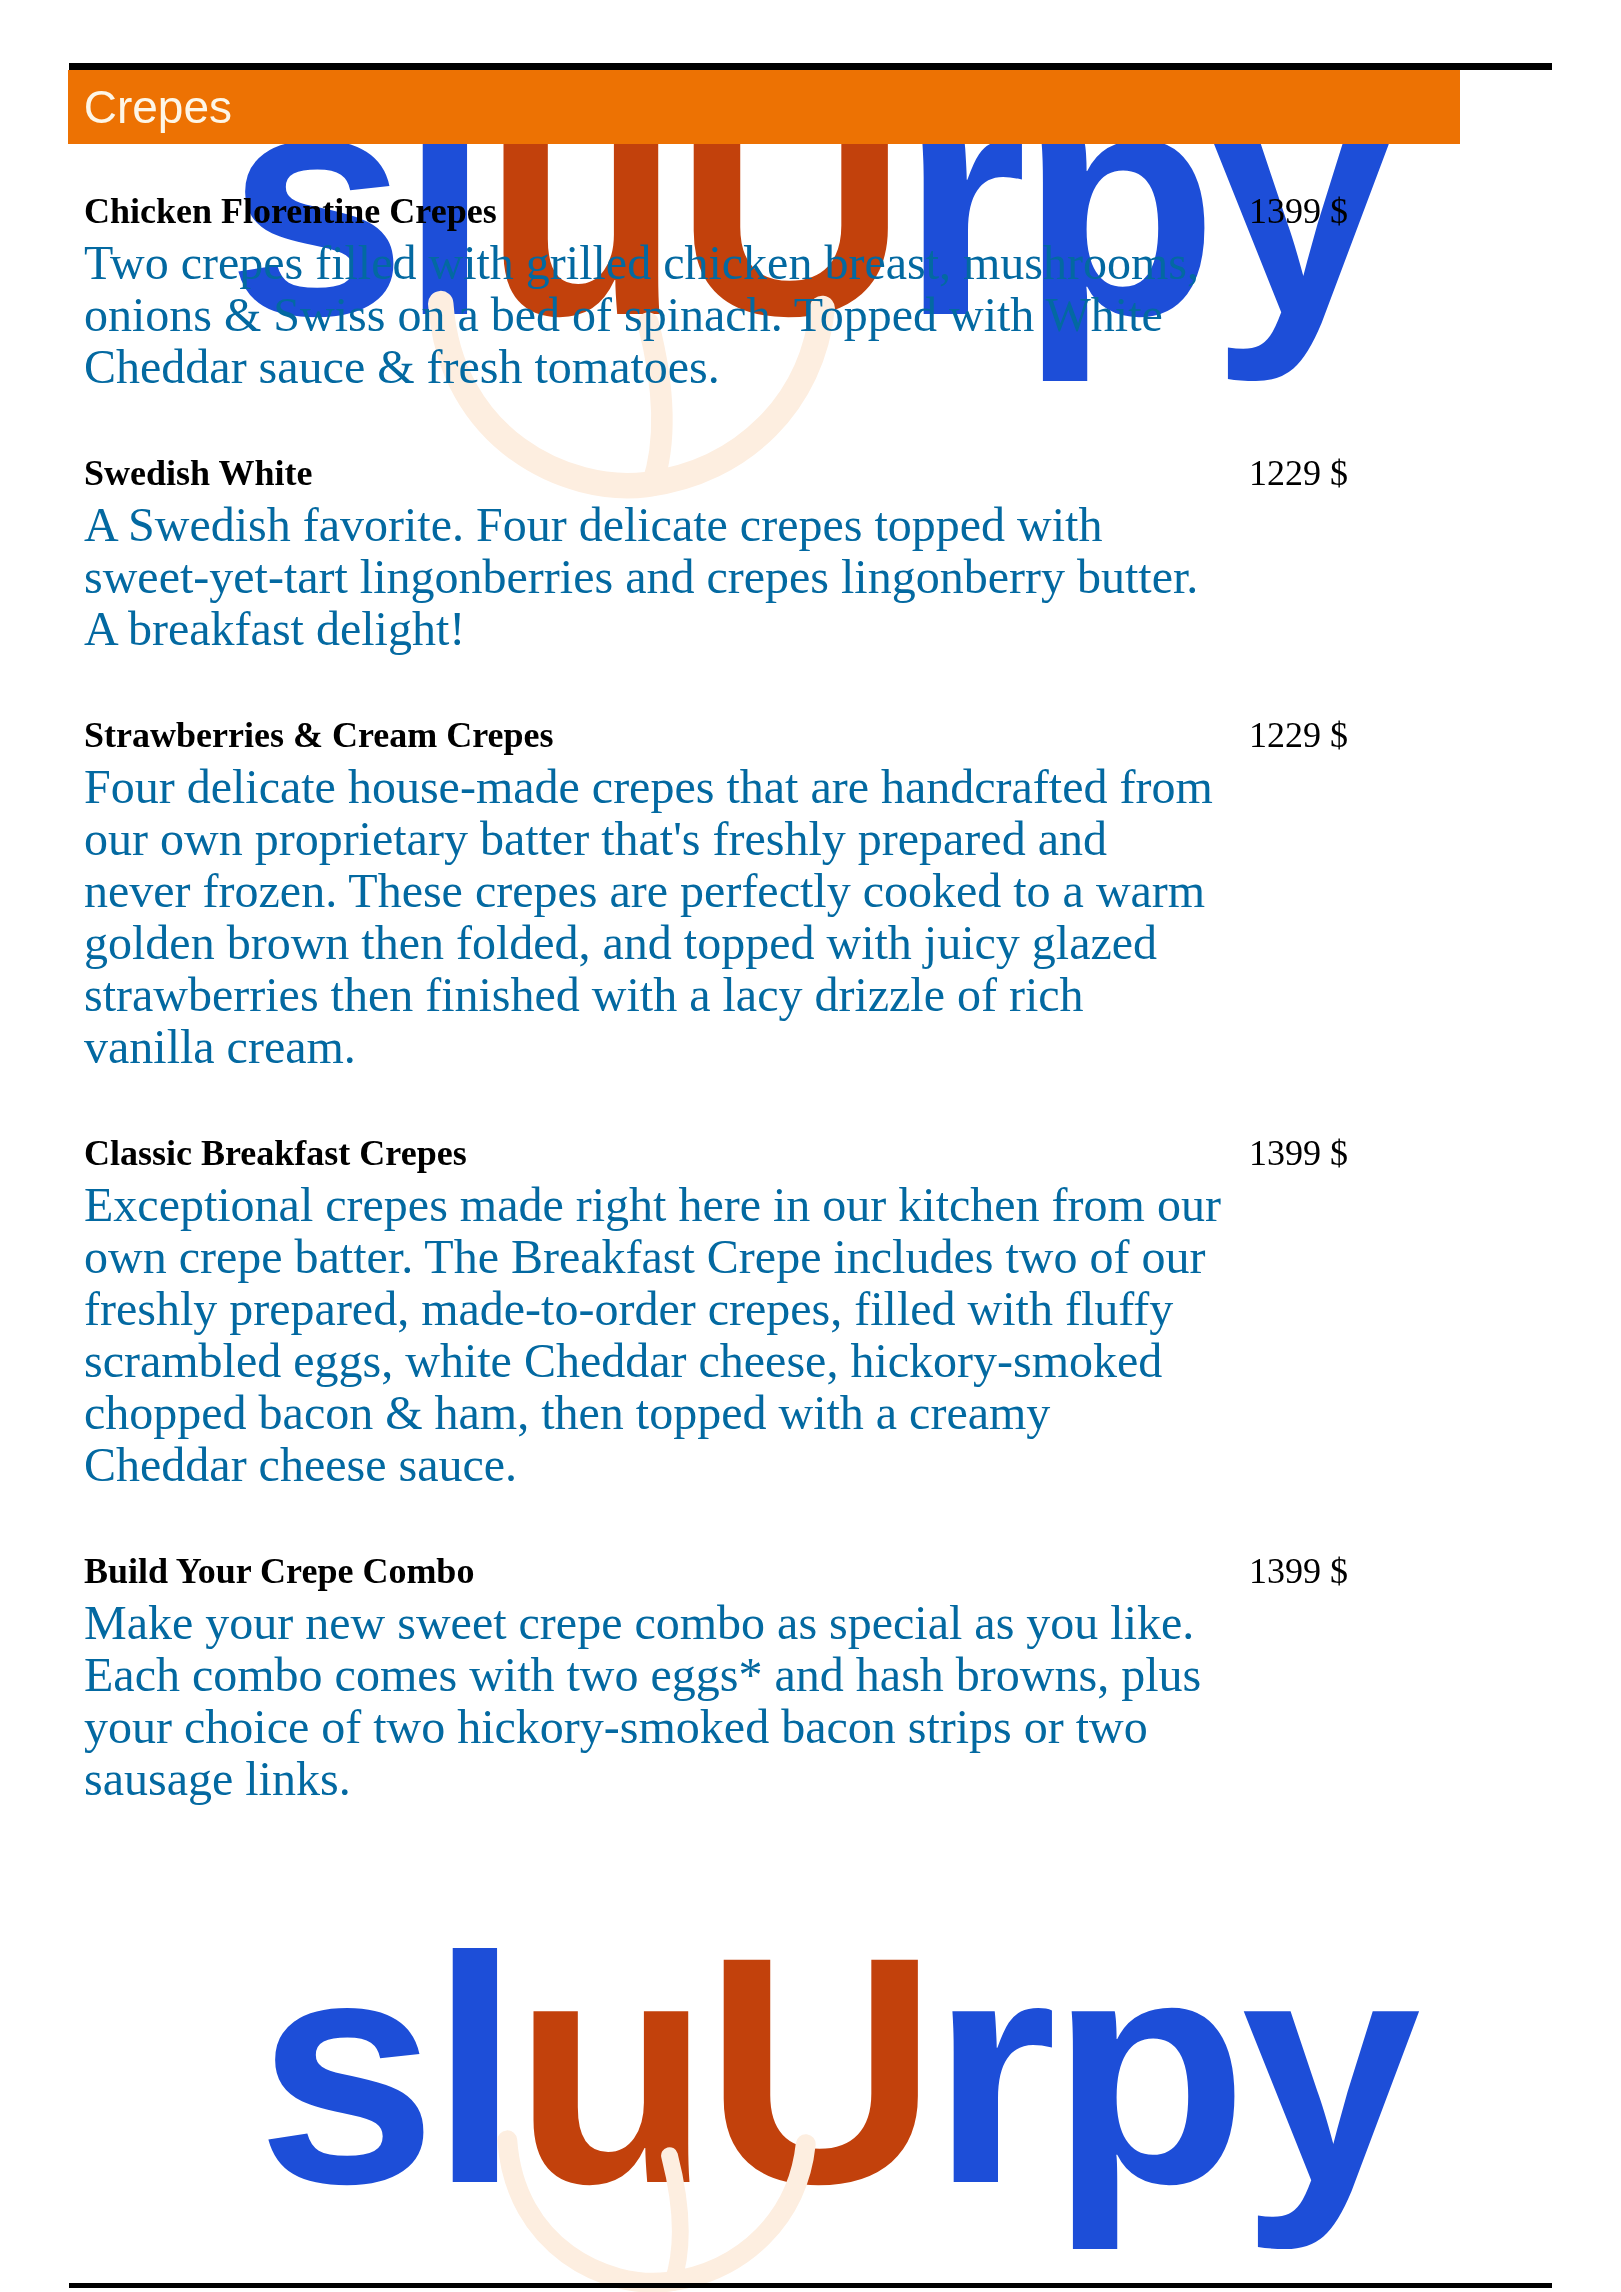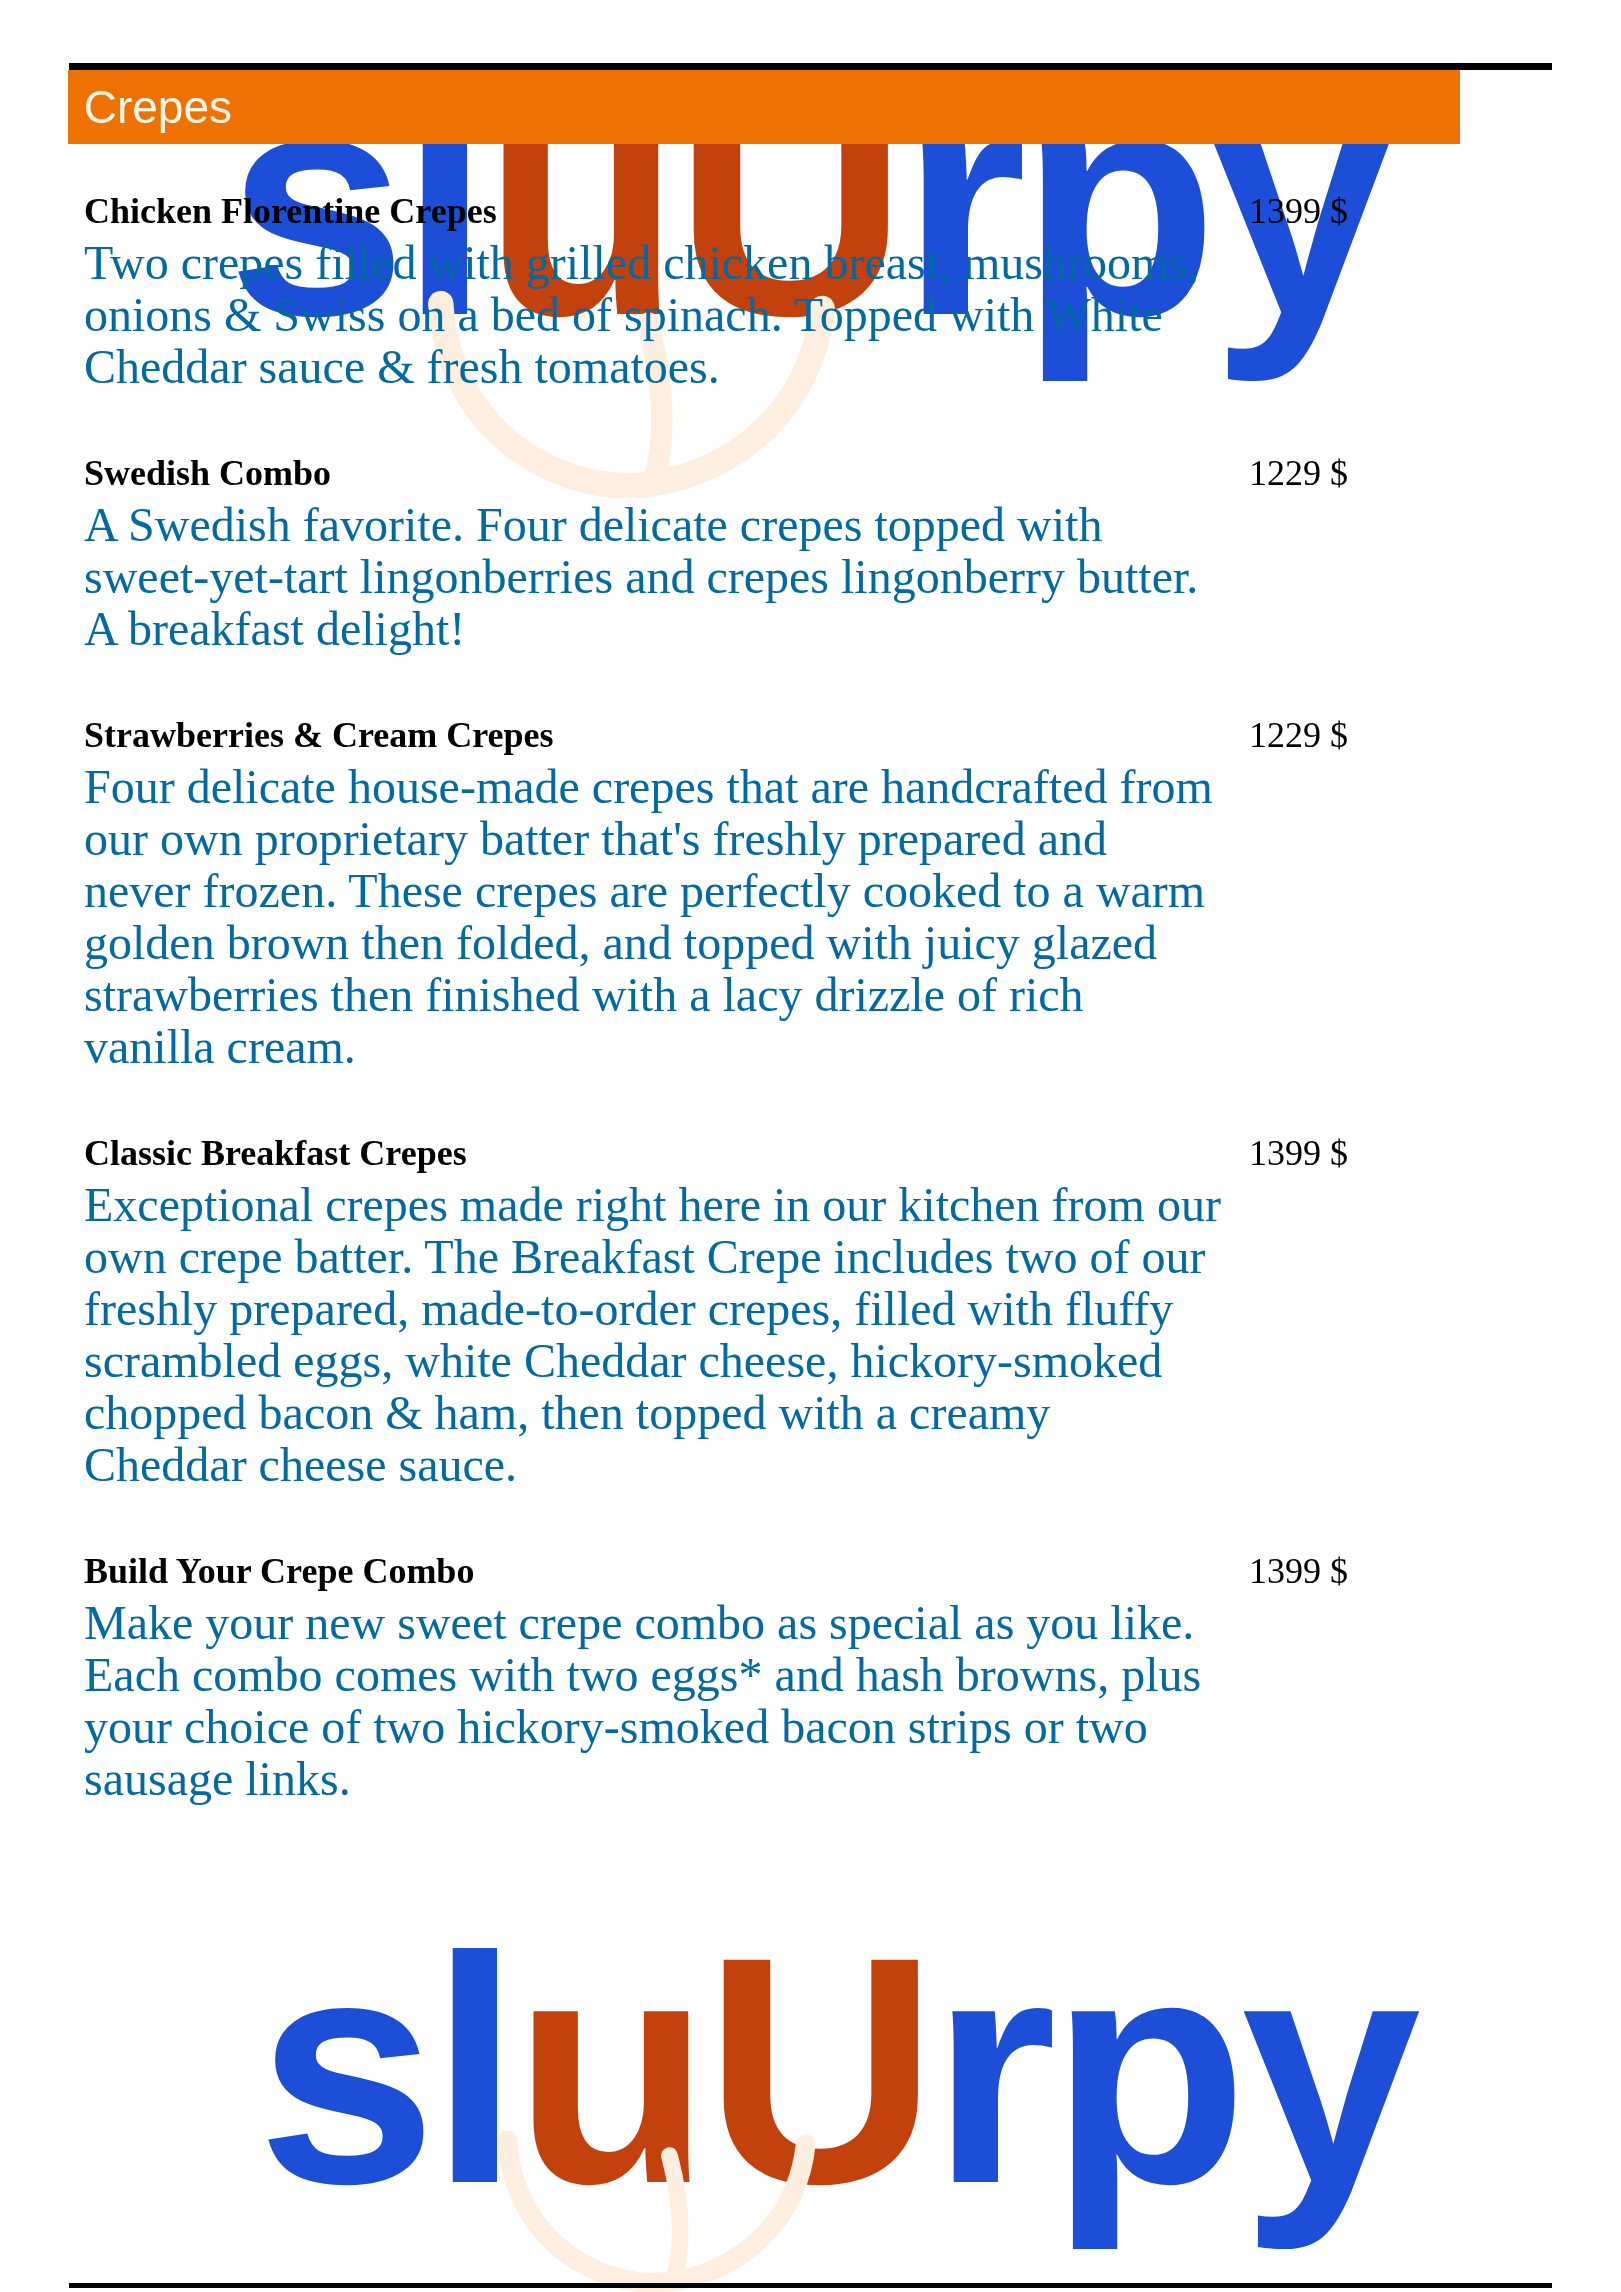--- a/index.html
+++ b/index.html
@@ -160,21 +160,21 @@
     <div class="menu-item">
       <div class="item-text">
         <div class="item-name">Chicken Florentine Crepes</div>
         <div class="item-desc">Two crepes filled with grilled chicken breast, mushrooms, onions &amp; Swiss on a bed of spinach. Topped with White Cheddar sauce &amp; fresh tomatoes.</div>
       </div>
       <div class="item-price">1399 $</div>
     </div>
 
     <div class="menu-item">
       <div class="item-text">
-        <div class="item-name">Swedish Combo</div>
+        <div class="item-name">Swedish White</div>
         <div class="item-desc">A Swedish favorite. Four delicate crepes topped with sweet-yet-tart lingonberries and crepes lingonberry butter. A breakfast delight!</div>
       </div>
       <div class="item-price">1229 $</div>
     </div>
 
     <div class="menu-item">
       <div class="item-text">
         <div class="item-name">Strawberries &amp; Cream Crepes</div>
         <div class="item-desc">Four delicate house-made crepes that are handcrafted from our own proprietary batter that's freshly prepared and never frozen. These crepes are perfectly cooked to a warm golden brown then folded, and topped with juicy glazed strawberries then finished with a lacy drizzle of rich vanilla cream.</div>
       </div>

